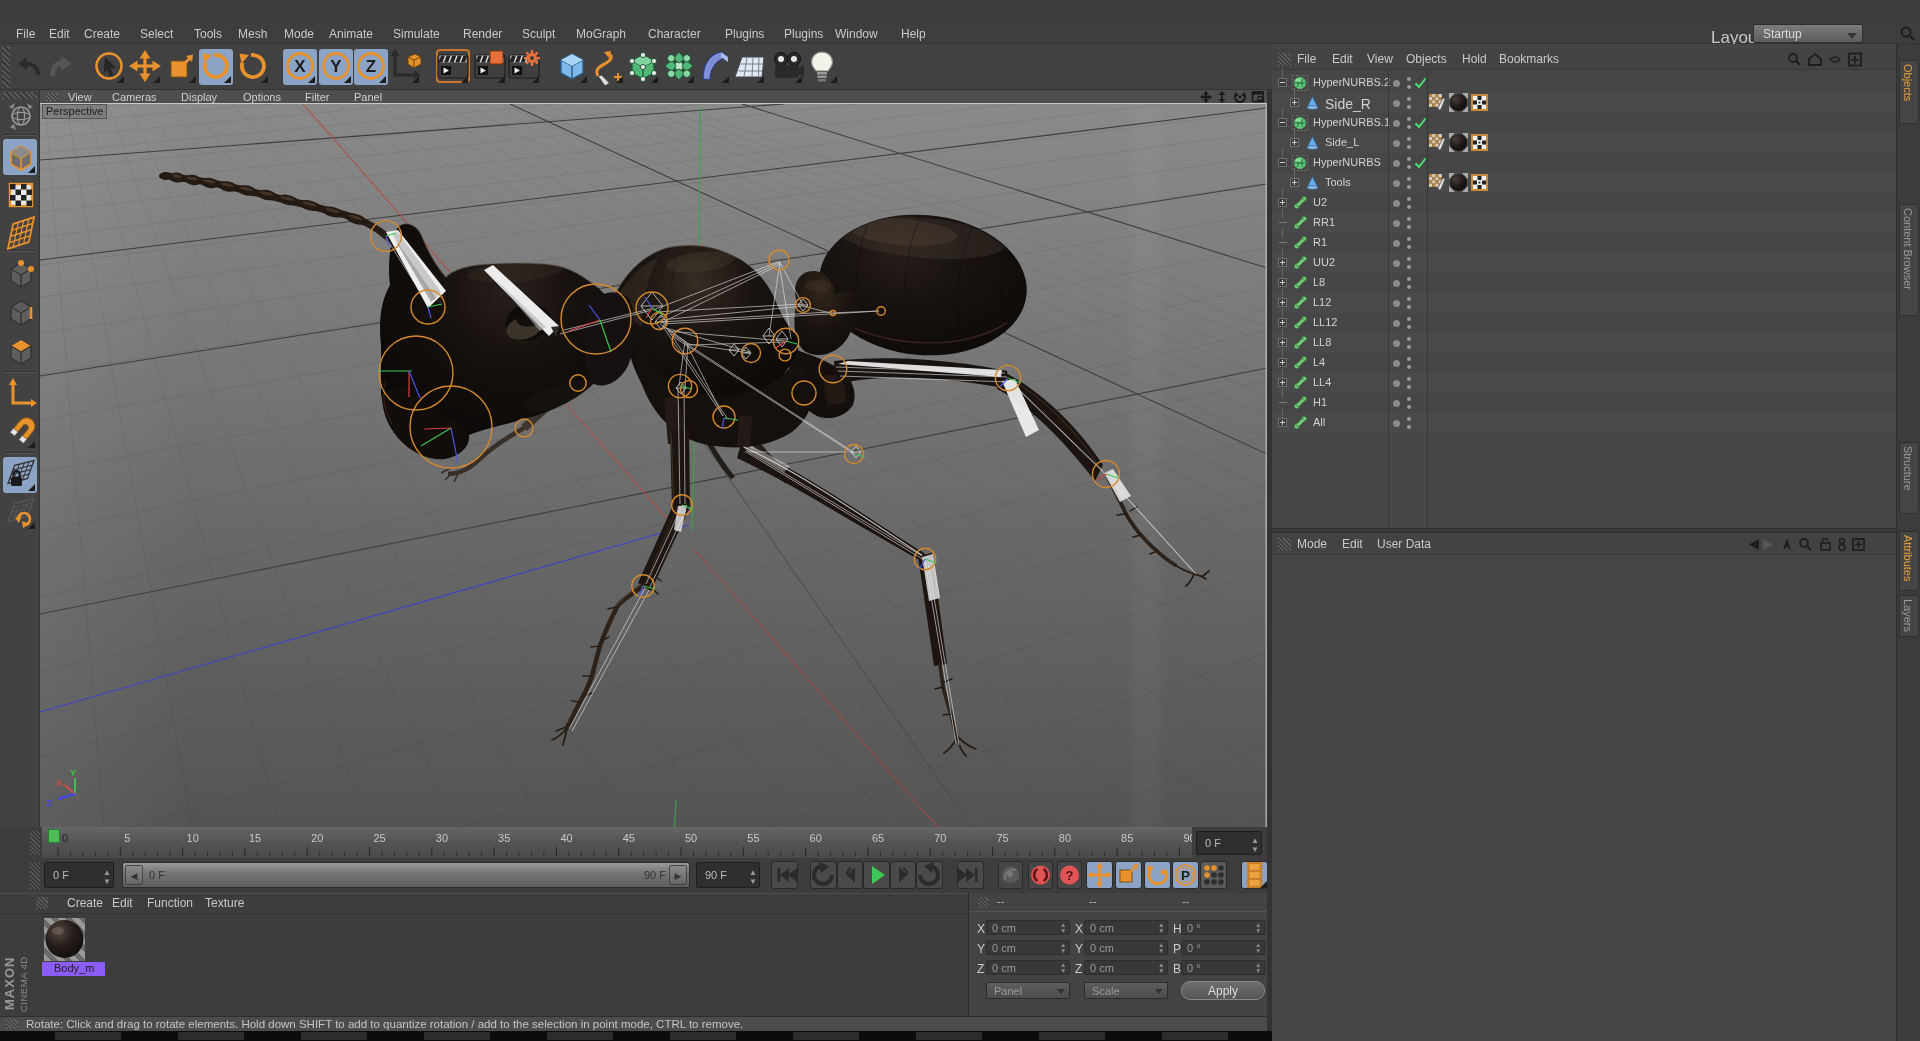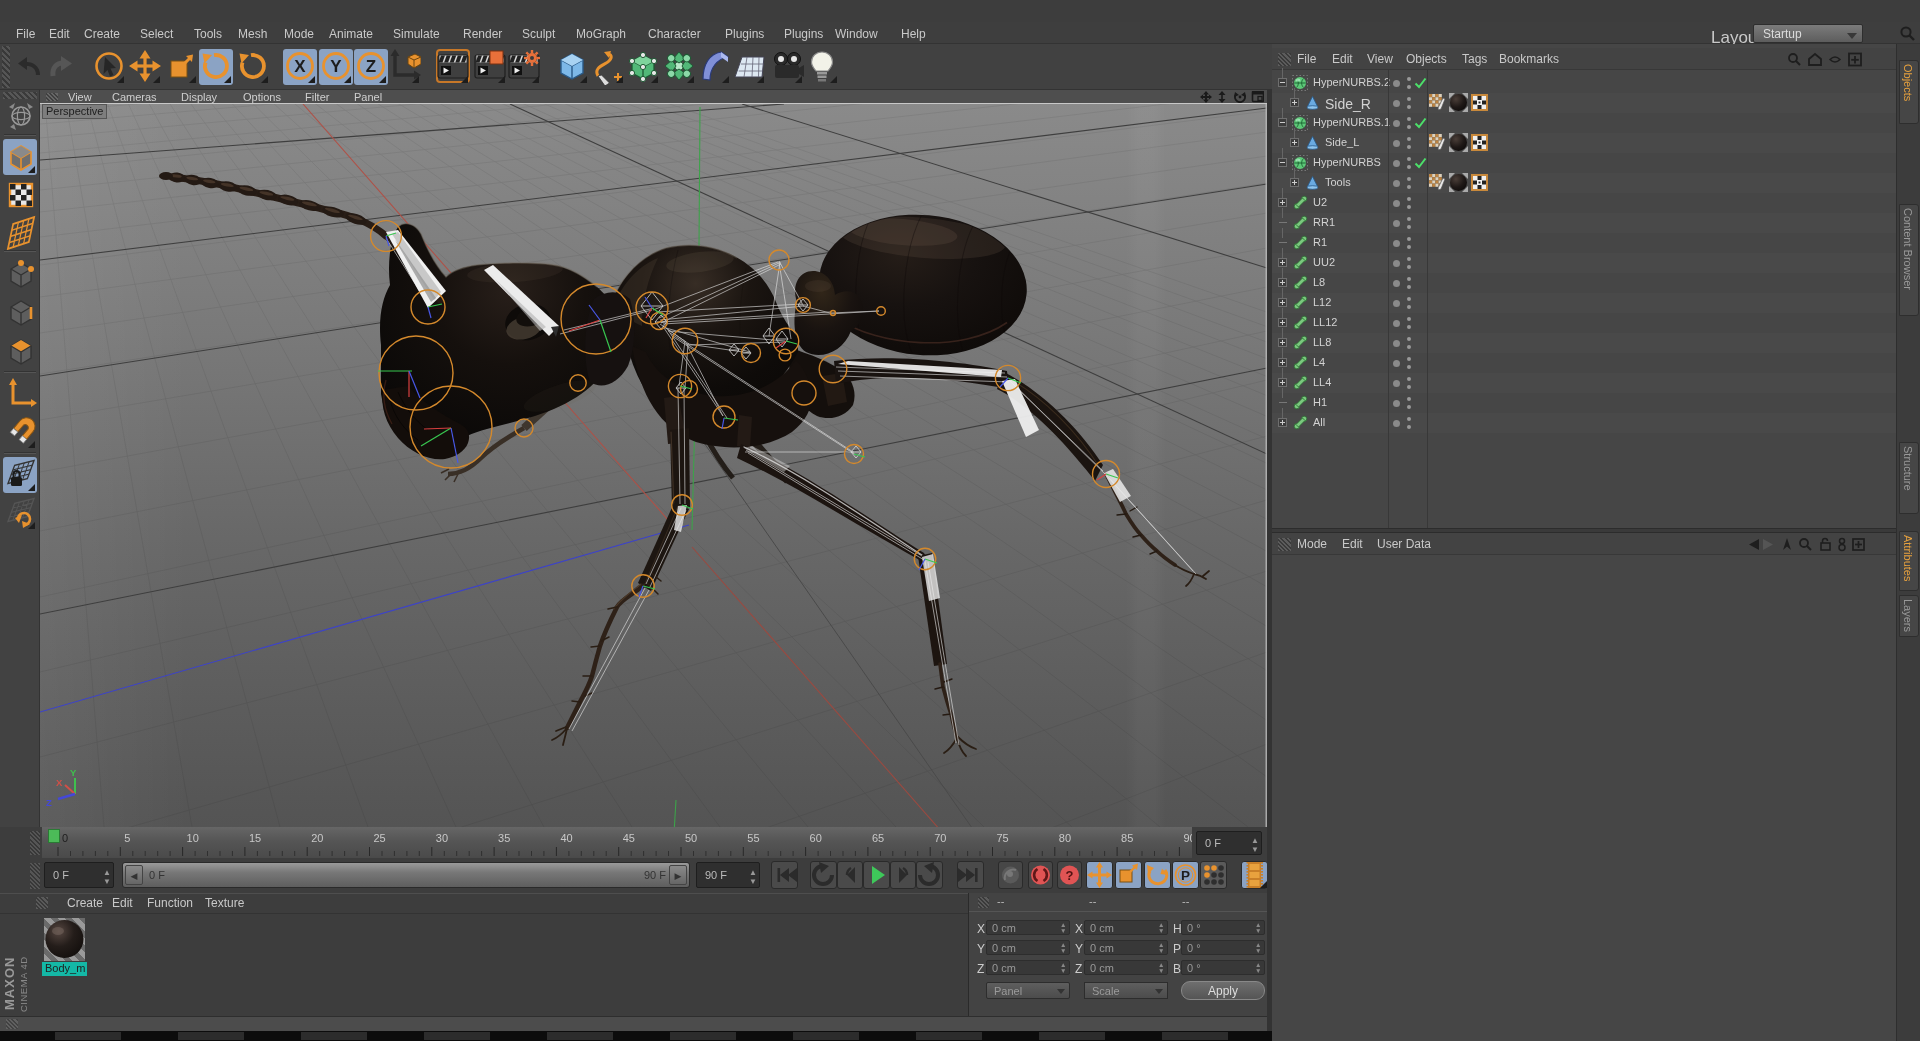--- a/index.html
+++ b/index.html
@@ -971,21 +971,21 @@
           <defs>
             <radialGradient id="mat" cx="0.35" cy="0.3" r="0.8">
               <stop offset="0" stop-color="#564741"></stop>
               <stop offset="0.5" stop-color="#241d1a"></stop>
               <stop offset="1" stop-color="#120e0c"></stop>
             </radialGradient>
           </defs>
 <circle cx="20.5" cy="21" r="19" fill="url(#mat)"></circle>
           <ellipse cx="14" cy="13" rx="6" ry="4" fill="#7a6a62" opacity="0.5"></ellipse>
         </svg></div>
-<div class="abs t" style="left:42px;top:68px;width:45px;height:14px;background:#14b8a6;color:#222;font-size:11px;overflow:hidden;padding-left:3px">Body_m</div>
+<div class="abs t" style="left:42px;top:68px;width:63px;height:14px;background:#8b5cf6;color:#222;font-size:11px;overflow:hidden;padding-left:12px">Body_m</div>
 </div>
 <div class="abs" style="left:2px;top:1010px;font-size:13px;font-weight:bold;color:#999;transform:rotate(-90deg);transform-origin:0 0;letter-spacing:1px">MAXON</div>
 <div class="abs" style="left:18px;top:1012px;font-size:9.5px;color:#888;transform:rotate(-90deg);transform-origin:0 0;letter-spacing:0.5px">CINEMA 4D</div>
 <div class="abs" style="left:968px;top:893px;width:304px;height:123px;background:#434343;border-left:1px solid #2a2a2a">
 <div class="abs" style="left:9px;top:4px;width:11px;height:11px;background:repeating-linear-gradient(45deg,#5a5a5a 0 1.5px,#3a3a3a 1.5px 3px)"></div>
 <div class="abs t" style="left:28px;top:2px;font-size:11px;color:#bbb">--</div>
 <div class="abs t" style="left:120px;top:2px;font-size:11px;color:#bbb">--</div>
 <div class="abs t" style="left:213px;top:2px;font-size:11px;color:#bbb">--</div>
 <div class="abs" style="left:0;top:18px;width:304px;height:1px;background:#555"></div>
 <div class="abs t" style="left:8px;top:29px;font-size:12px;color:#ccc">X</div>
@@ -1038,41 +1038,42 @@
         <div class="abs" style="left:70px;top:6px;width:0;height:0;border-left:4px solid transparent;border-right:4px solid transparent;border-top:5px solid #333"></div>
       </div>
 <div class="abs" style="left:115px;top:89px;width:84px;height:17px;background:linear-gradient(#5e5e5e,#4c4c4c);border:1px solid #2d2d2d;border-radius:0">
         <div class="abs t" style="left:7px;top:2px;font-size:11px;color:#9a9a9a">Scale</div>
         <div class="abs" style="left:70px;top:6px;width:0;height:0;border-left:4px solid transparent;border-right:4px solid transparent;border-top:5px solid #333"></div>
       </div>
 <div class="abs" style="left:212px;top:88px;width:84px;height:19px;background:linear-gradient(#6e6e6e,#555);border:1px solid #888;border-radius:9px;text-align:center;font-size:12px;color:#ddd;line-height:18px">Apply</div>
 </div>
 <div class="abs" style="left:0;top:1016px;width:1272px;height:15px;background:#4c4c4c;border-top:1px solid #2e2e2e">
 <div class="abs" style="left:6px;top:2px;width:12px;height:10px;background:repeating-linear-gradient(45deg,#606060 0 1.5px,#424242 1.5px 3px)"></div>
+<div class="abs t" style="left:26px;top:1px;font-size:11.5px;color:#c4c4c4">Rotate: Click and drag to rotate elements. Hold down SHIFT to add to quantize rotation / add to the selection in point mode, CTRL to remove.</div>
     </div>
 <div class="abs" style="left:0;top:1031px;width:1920px;height:10px;background:#0c0c0c">
 <div class="abs" style="left:55px;top:1px;width:66px;height:8px;background:#2c2c2c"></div>
 <div class="abs" style="left:178px;top:1px;width:66px;height:8px;background:#2c2c2c"></div>
 <div class="abs" style="left:301px;top:1px;width:66px;height:8px;background:#2c2c2c"></div>
 <div class="abs" style="left:424px;top:1px;width:66px;height:8px;background:#2c2c2c"></div>
 <div class="abs" style="left:547px;top:1px;width:66px;height:8px;background:#2c2c2c"></div>
 <div class="abs" style="left:670px;top:1px;width:66px;height:8px;background:#2c2c2c"></div>
 <div class="abs" style="left:793px;top:1px;width:66px;height:8px;background:#2c2c2c"></div>
 <div class="abs" style="left:916px;top:1px;width:66px;height:8px;background:#2c2c2c"></div>
 <div class="abs" style="left:1039px;top:1px;width:66px;height:8px;background:#2c2c2c"></div>
 <div class="abs" style="left:1162px;top:1px;width:66px;height:8px;background:#2c2c2c"></div>
 </div>
     <div class="abs" style="left:1272px;top:44px;width:648px;height:997px;background:#464646">
 <div class="abs" style="left:0;top:4px;width:648px;height:22px;background:#434343;border-bottom:1px solid #383838">
 <div class="abs" style="left:6px;top:5px;width:13px;height:13px;background:repeating-linear-gradient(45deg,#5c5c5c 0 1.5px,#3a3a3a 1.5px 3px)"></div>
 <div class="abs t" style="left:25px;top:4px;font-size:12px;color:#c9c9c9">File</div>
 <div class="abs t" style="left:60px;top:4px;font-size:12px;color:#c9c9c9">Edit</div>
 <div class="abs t" style="left:95px;top:4px;font-size:12px;color:#c9c9c9">View</div>
 <div class="abs t" style="left:134px;top:4px;font-size:12px;color:#c9c9c9">Objects</div>
-<div class="abs t" style="left:190px;top:4px;font-size:12px;color:#c9c9c9">Tags</div>
+<div class="abs t" style="left:190px;top:4px;font-size:12px;color:#c9c9c9">Hold</div>
 <div class="abs t" style="left:227px;top:4px;font-size:12px;color:#c9c9c9">Bookmarks</div>
 <svg class="abs" style="left:513px;top:3px" width="100" height="17" viewBox="0 0 100 17">
 <circle cx="8" cy="7" r="4" fill="none" stroke="#1e1e1e" stroke-width="1.8"></circle>
           <line x1="11" y1="10" x2="15" y2="14" stroke="#1e1e1e" stroke-width="2"></line>
 <path d="M24 14 V8 L30 3 L36 8 V14 Z" fill="none" stroke="#1e1e1e" stroke-width="1.8"></path>
 <path d="M45 8.5 Q50 3.5 55 8.5 Q50 13.5 45 8.5 Z" fill="none" stroke="#1e1e1e" stroke-width="1.5"></path>
 <rect x="64" y="2.5" width="12" height="12" fill="none" stroke="#1e1e1e" stroke-width="1.8"></rect>
           <line x1="70" y1="5" x2="70" y2="12.5" stroke="#1e1e1e" stroke-width="1.8"></line>
           <line x1="66.2" y1="8.8" x2="73.8" y2="8.8" stroke="#1e1e1e" stroke-width="1.8"></line>
 </svg>

